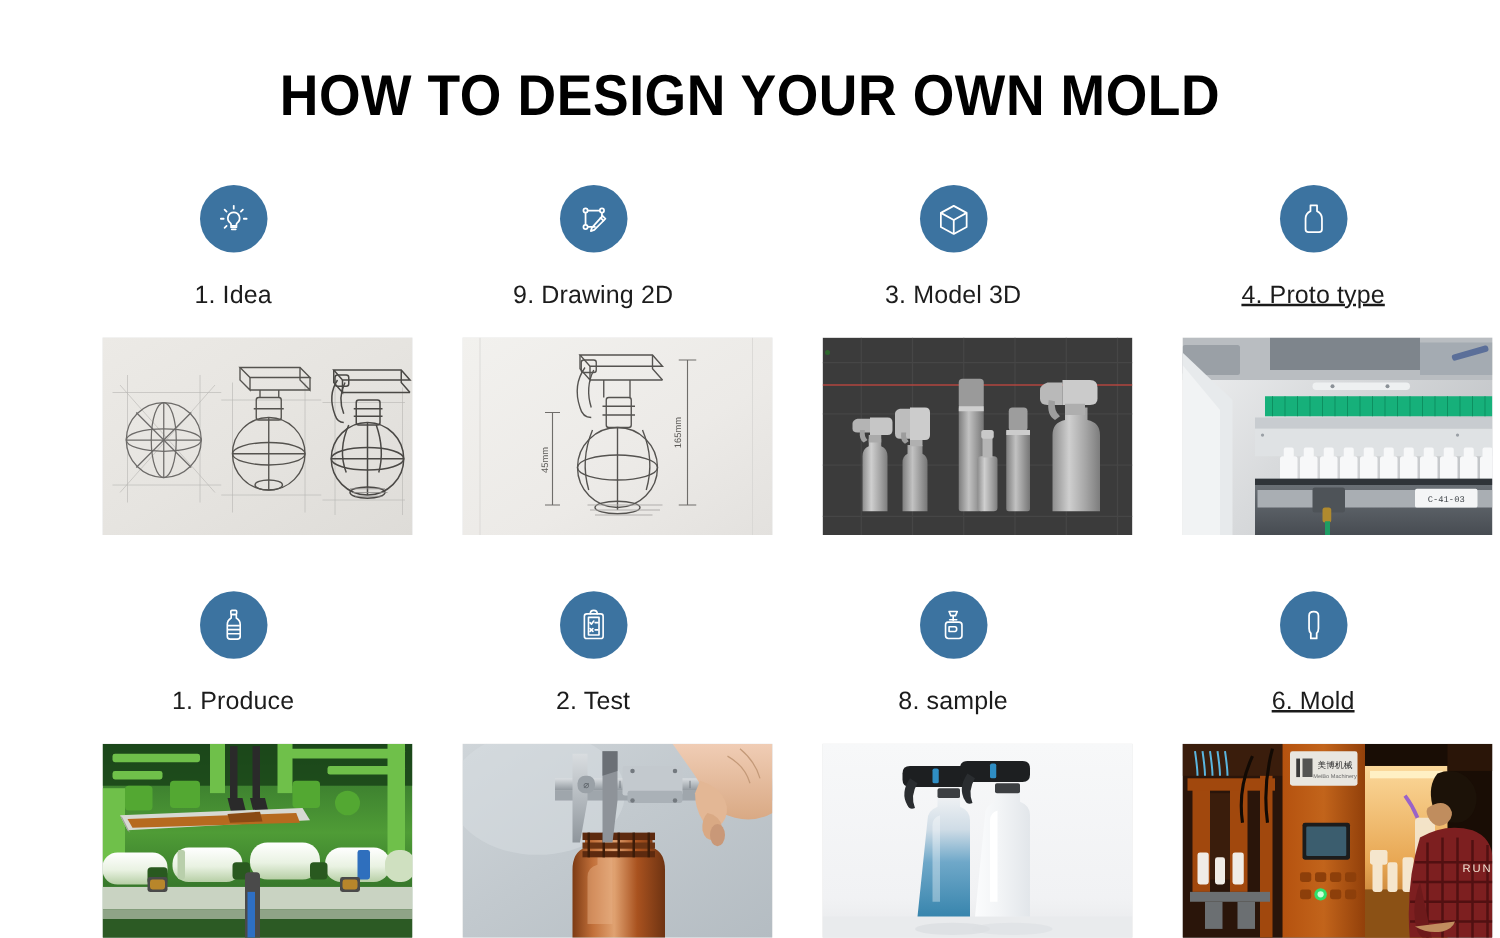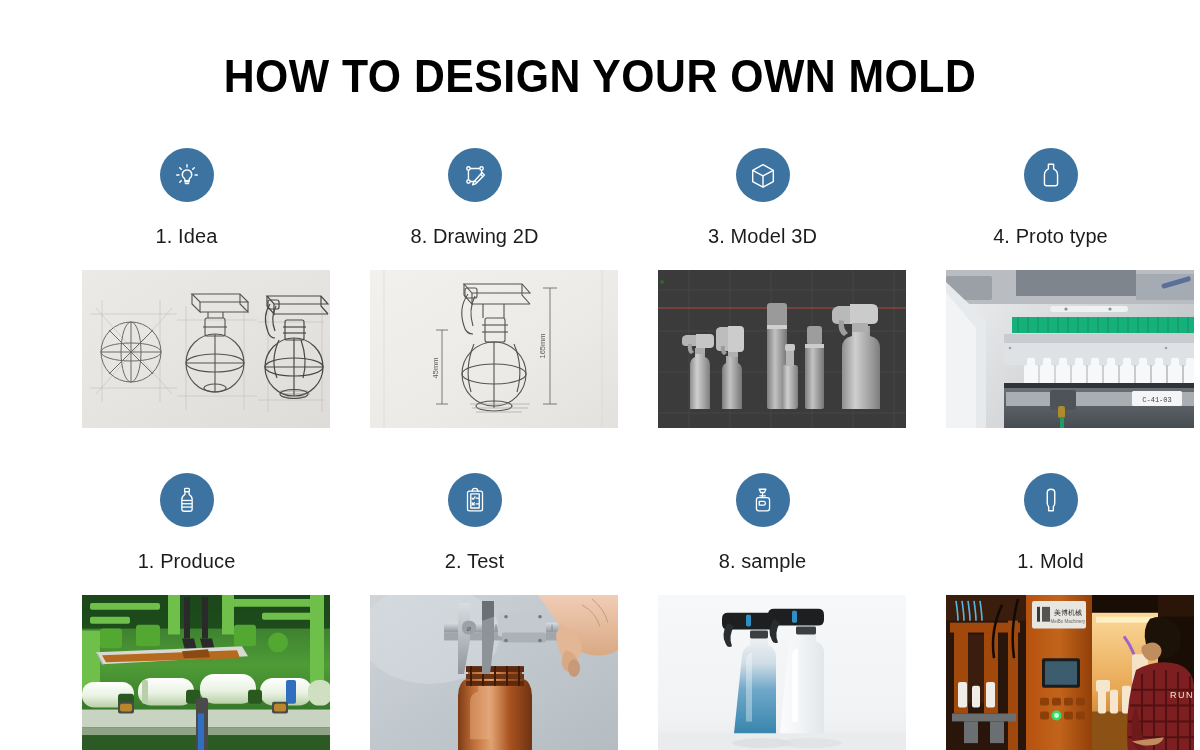--- a/index.html
+++ b/index.html
@@ -49,21 +49,21 @@
     width: 1200px;
     padding-left: 43px;
   }
   .cell {
     width: 287px;
     margin-right: 1px;
     display: flex;
     flex-direction: column;
     align-items: center;
   }
-  .cell:last-child { margin-right: 0; }
+  .cell:last-child { margin-right: 0; text-decoration: underline; }
   .icon-circle {
     width: 54px;
     height: 54px;
     border-radius: 50%;
     background: #3c73a0;
     display: flex;
     align-items: center;
     justify-content: center;
     margin-bottom: 22px;
   }
@@ -205,21 +205,21 @@
               <path d="M9 23 L17 23"></path>
               <path d="M23 9 L23 14"></path>
               <circle cx="9" cy="9" r="1.8" fill="#3c73a0"></circle>
               <circle cx="23" cy="9" r="1.8" fill="#3c73a0"></circle>
               <circle cx="9" cy="23" r="1.8" fill="#3c73a0"></circle>
               <path d="M23.5 13.5 L26 16 L16.5 25.5 L13.5 26.5 L14.5 23.5 Z"></path>
               <path d="M21.8 15.2 L24.3 17.7"></path>
             </svg>
           </span>
         </div>
-        <div class="step-label">8. Drawing 2D</div>
+        <div class="step-label">9. Drawing 2D</div>
         <div class="photo">
           <svg viewBox="0 0 248 158" preserveAspectRatio="none">
             <defs>
               <linearGradient id="paper2" x1="0" y1="0" x2="1" y2="1">
                 <stop offset="0%" stop-color="#f2f1ee"></stop>
                 <stop offset="60%" stop-color="#eceae7"></stop>
                 <stop offset="100%" stop-color="#e3e1de"></stop>
               </linearGradient>
             </defs>
             <rect width="248" height="158" fill="url(#paper2)"></rect>
@@ -730,21 +730,21 @@
       </div>
 
       <div class="cell">
         <div class="icon-circle">
           <span>
             <svg width="30" height="30" viewBox="0 0 32 32" fill="none" stroke="#ffffff" stroke-width="1.5" stroke-linejoin="round">
               <path d="M12 8 Q12 4.5 16 4.5 Q20 4.5 20 8 L20 19 Q20 22 18.5 23 L18.5 27.5 L13.5 27.5 L13.5 23 Q12 22 12 19 Z"></path>
             </svg>
           </span>
         </div>
-        <div class="step-label">1. Mold</div>
+        <div class="step-label">6. Mold</div>
         <div class="photo">
           <svg viewBox="0 0 248 160" preserveAspectRatio="none">
             <defs>
               <linearGradient id="orangeM" x1="0" y1="0" x2="1" y2="0">
                 <stop offset="0%" stop-color="#b5520f"></stop>
                 <stop offset="50%" stop-color="#c2641b"></stop>
                 <stop offset="100%" stop-color="#92400a"></stop>
               </linearGradient>
               <linearGradient id="warmGlow" x1="0" y1="0" x2="0" y2="1">
                 <stop offset="0%" stop-color="#fbd89a"></stop>

